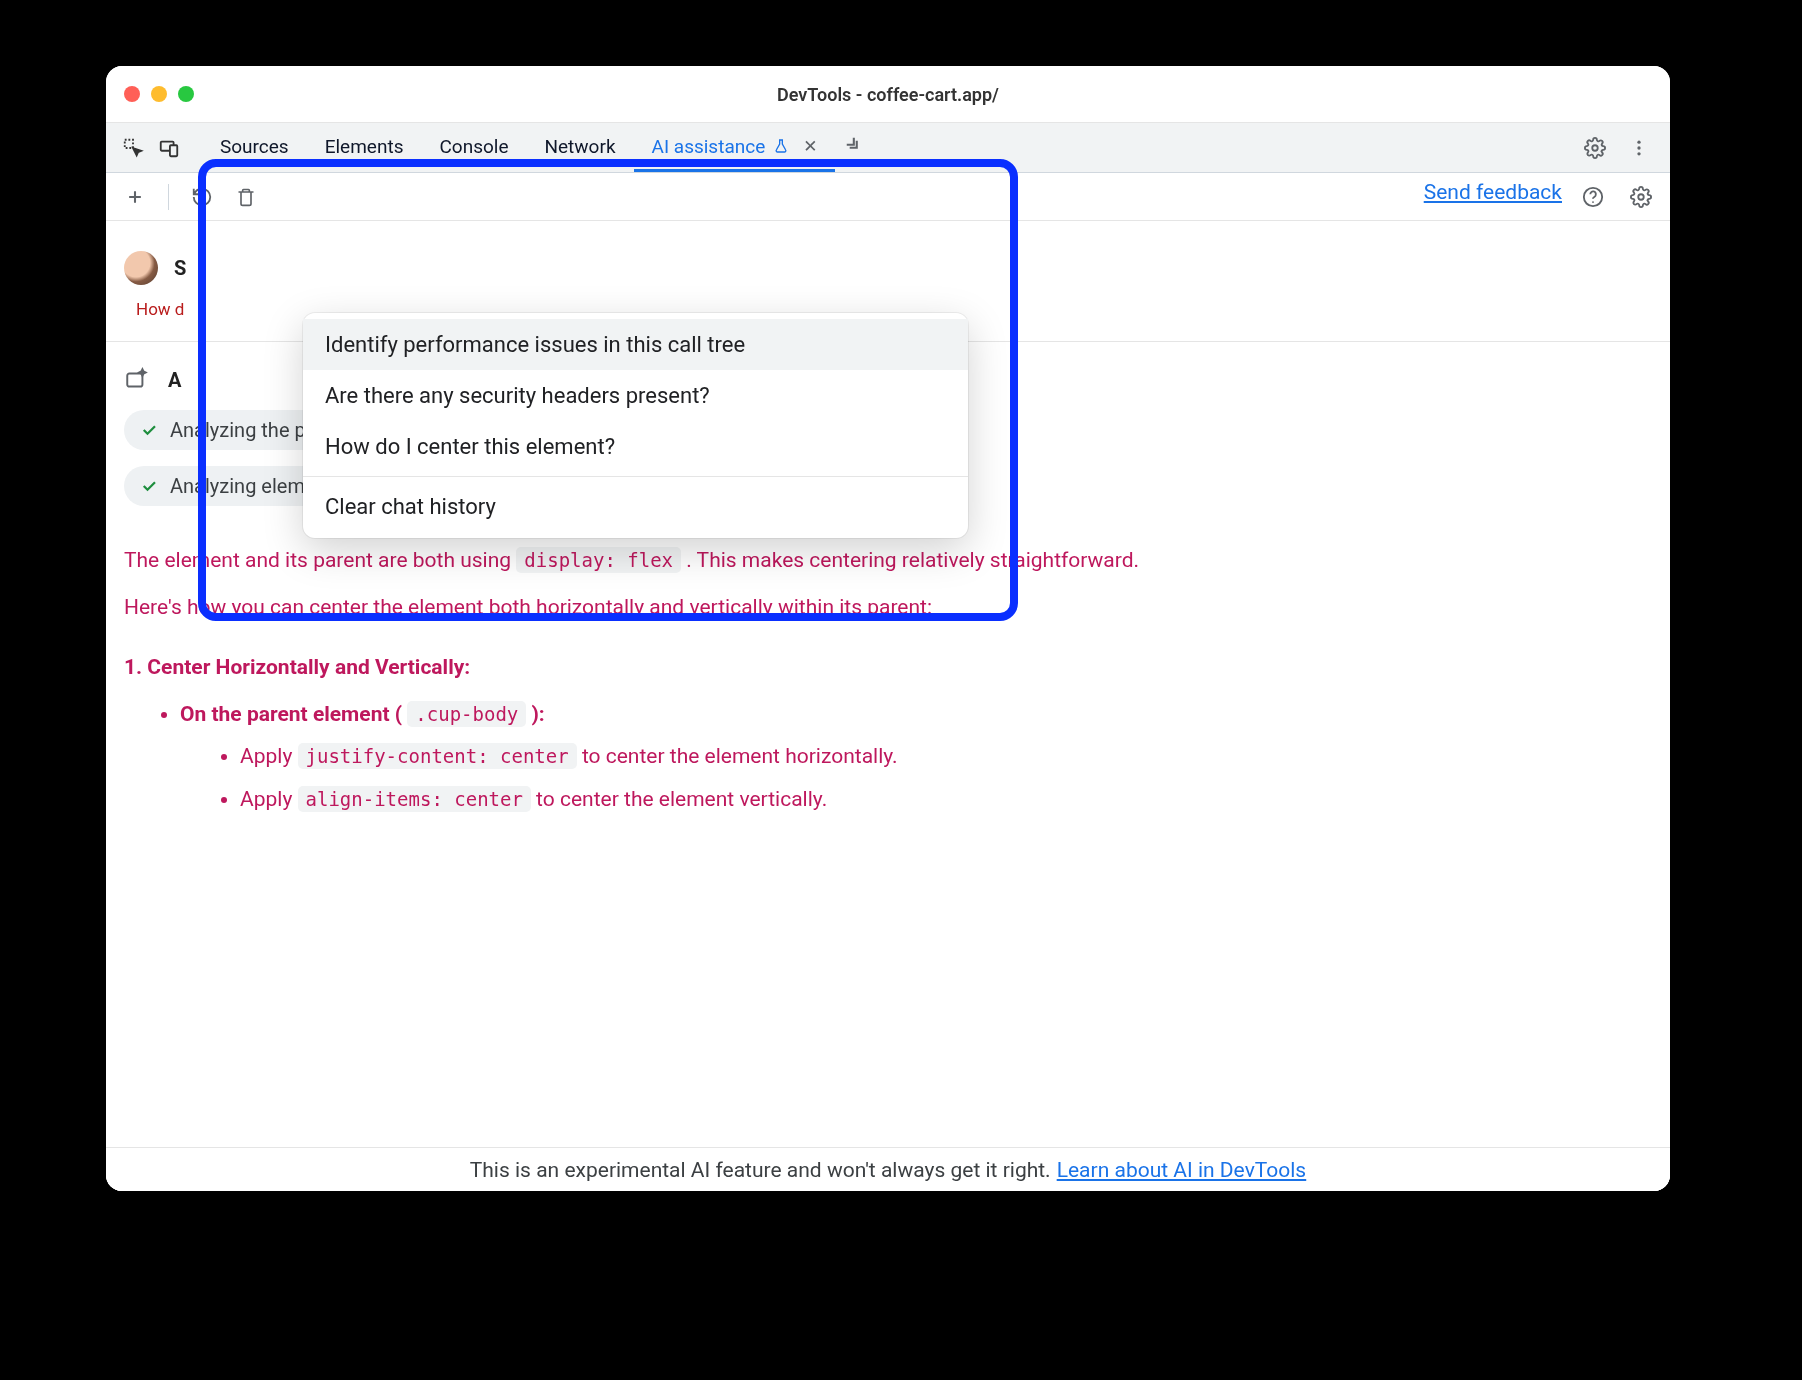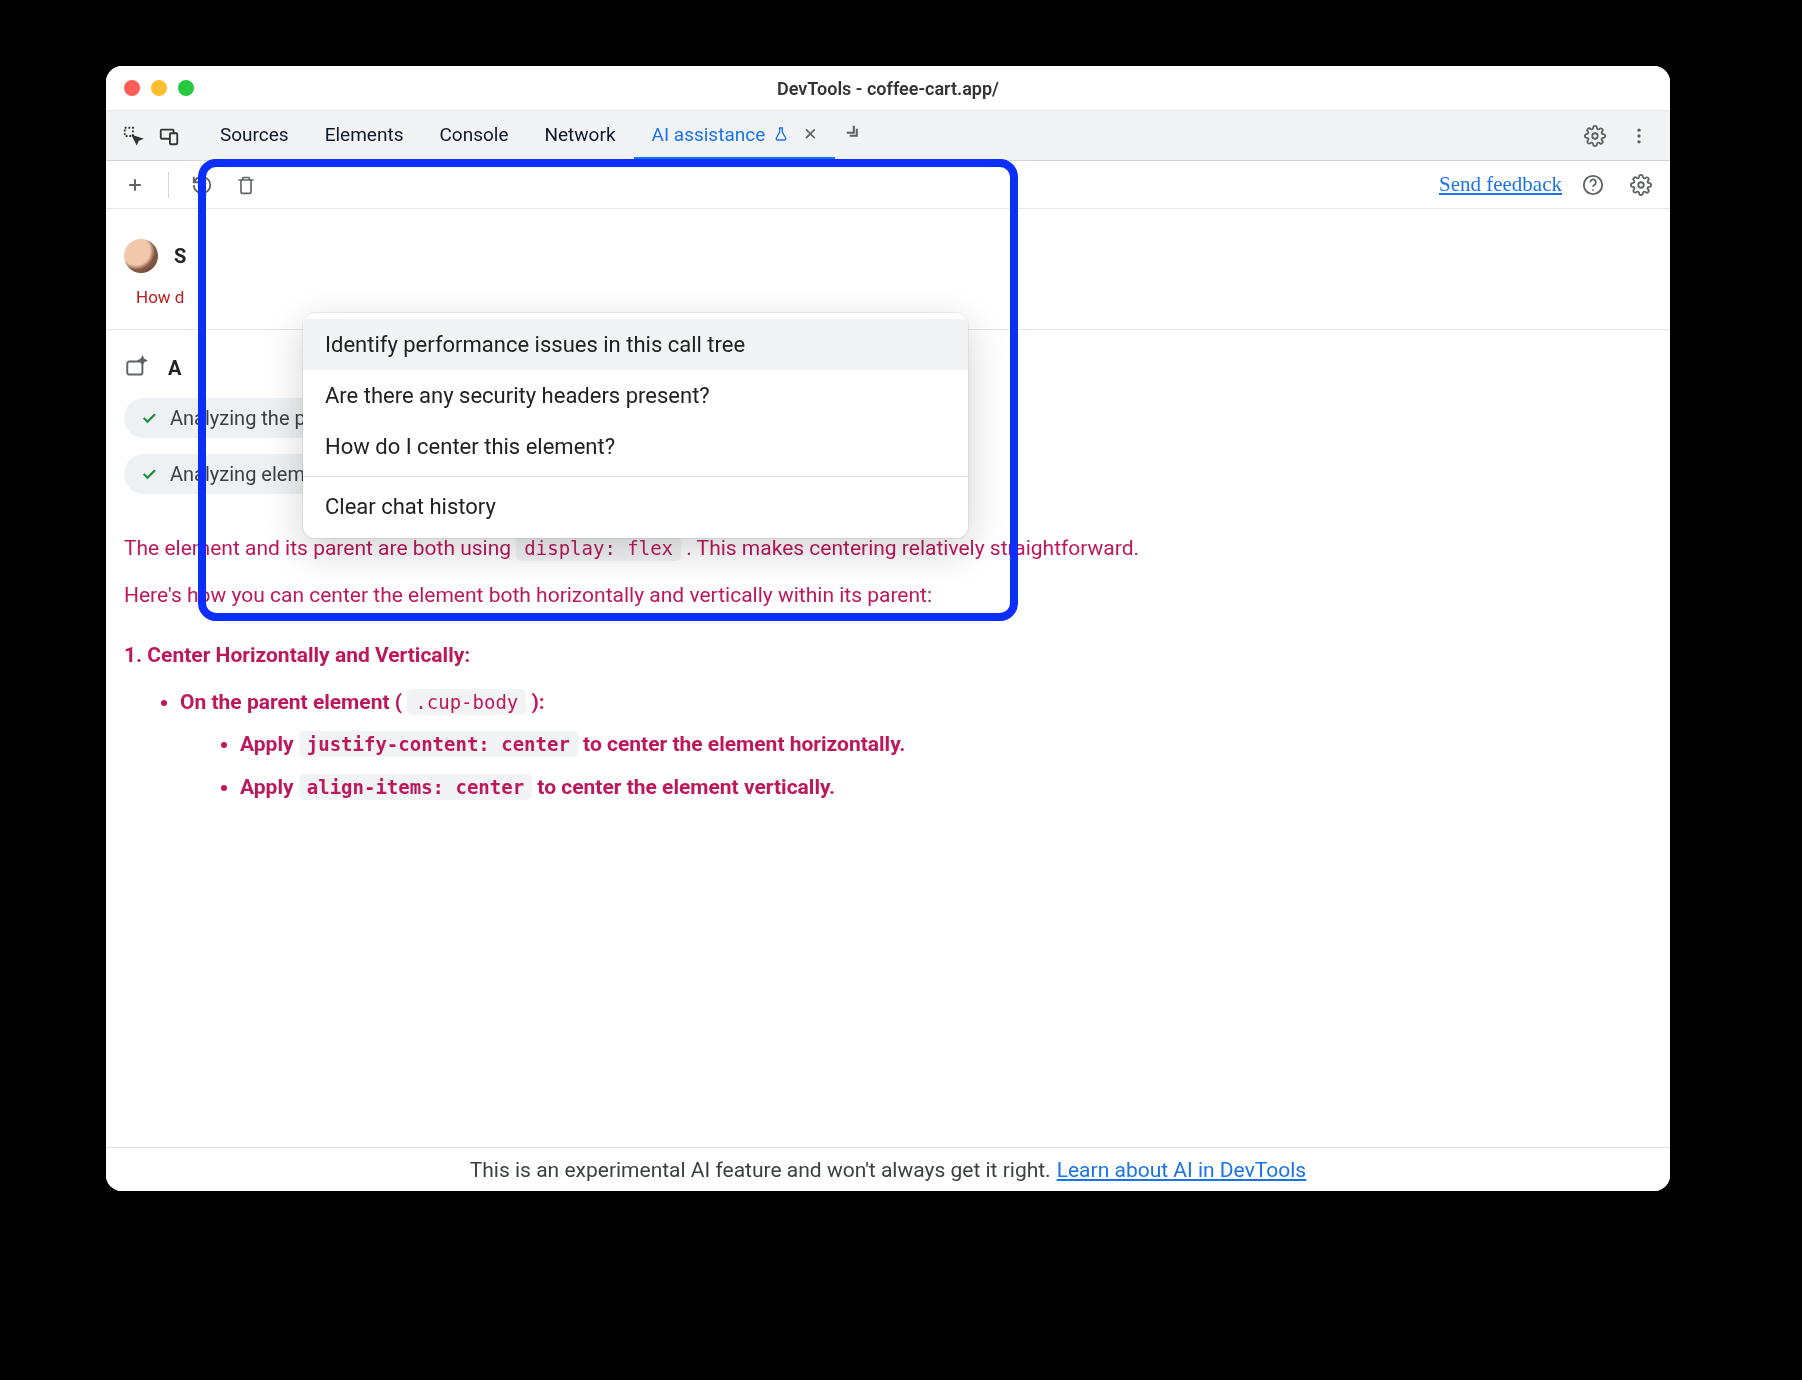--- a/index.html
+++ b/index.html
@@ -17,21 +17,21 @@
       width: 1564px;
       height: 1125px;
       background: #fff;
       border-radius: 16px;
       overflow: hidden;
       box-shadow: 0 20px 60px rgba(0,0,0,.5);
       display: flex;
       flex-direction: column;
     }
     .titlebar {
-      height: 45px;
+      height: 57px;
       background: #fff;
       border-bottom: 1px solid #e5e5e5;
       display: flex;
       align-items: center;
       padding: 0 18px;
       position: relative;
     }
     .traffic {
       display: flex;
       gap: 11px;
@@ -92,21 +92,21 @@
     }
     .toolbar .left { display: flex; align-items: center; gap: 10px; }
     .toolbar .icon-btn {
       width: 34px; height: 34px;
       display: flex; align-items: center; justify-content: center;
       color: #5f6368; cursor: pointer;
     }
     .toolbar .sep {
       width: 1px; height: 26px; background: #d0d7de; margin: 0 6px;
     }
-    .toolbar .right { margin-left: auto; display: flex; align-items: center; gap: 14px; font-family: Liberation Serif, serif; }
+    .toolbar .right { margin-left: auto; display: flex; align-items: flex-start; gap: 14px; }
     .send-feedback { color: #1a73e8; text-decoration: underline; font-size: 21px; }
 
     .content {
       flex: 1;
       overflow: auto;
       background: #fff;
       position: relative;
       padding-bottom: 52px;
     }
 
@@ -144,21 +144,21 @@
     .prose { padding: 6px 18px 0 18px; font-size: 21px; color: #be185d; line-height: 1.55; }
     .prose p { margin: 14px 0; }
     .prose code.inline {
       font-family: ui-monospace, SFMono-Regular, Menlo, Consolas, monospace;
       background: #f1f3f4; padding: 2px 8px; border-radius: 5px; font-size: 19px;
     }
     .prose .h1 { font-weight: 700; margin-top: 28px; }
     .prose ul { list-style: disc; padding-left: 40px; }
     .prose ul li { margin: 10px 16px; }
     .prose ul ul { padding-left: 44px; }
-    .prose ul ul li { font-weight: 700; }
+    .prose ul ul li { font-weight: 400; }
 
     .footer {
       position: absolute; left: 0; right: 0; bottom: 0; height: 44px;
       background: #fff; border-top: 1px solid #e5e5e5;
       display: flex; align-items: center; justify-content: center; padding: 0 20px; font-size: 21px; color: #3c4043;
       gap: 6px;
     }
     .footer a { color: #1a73e8; text-decoration: underline; }
 
     

